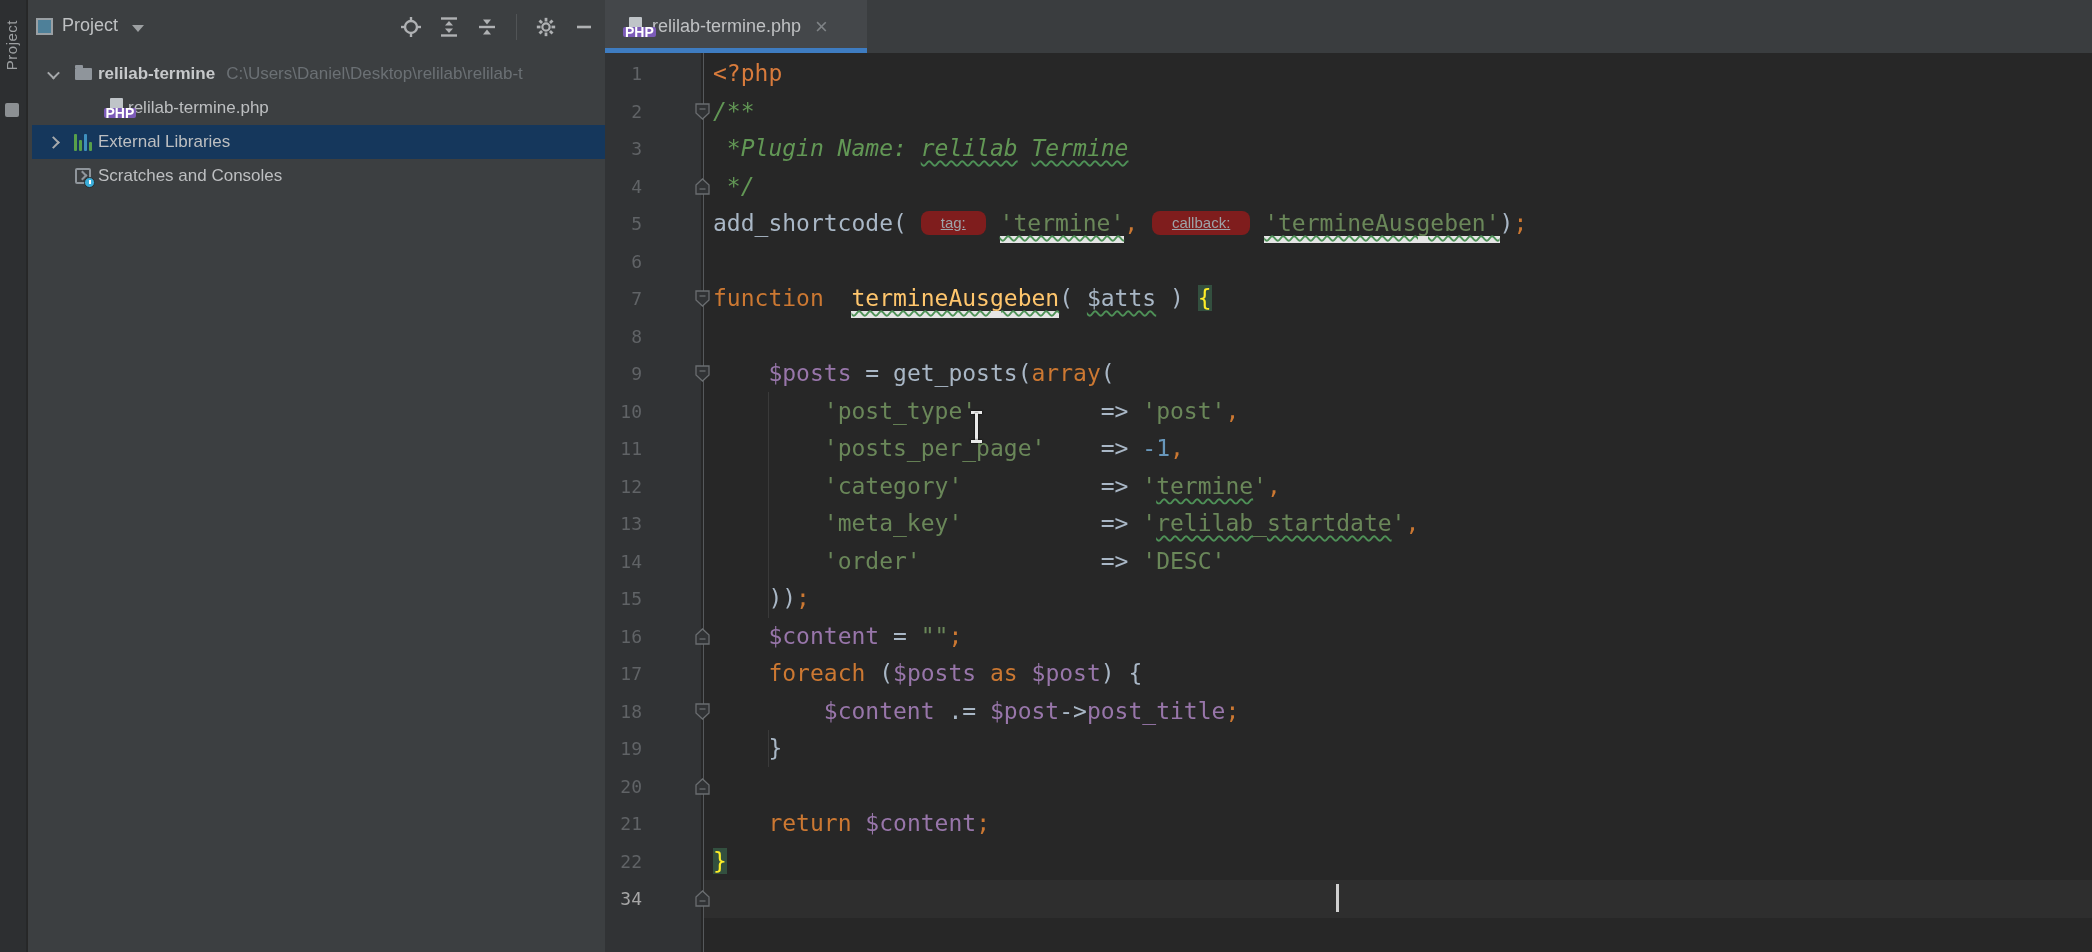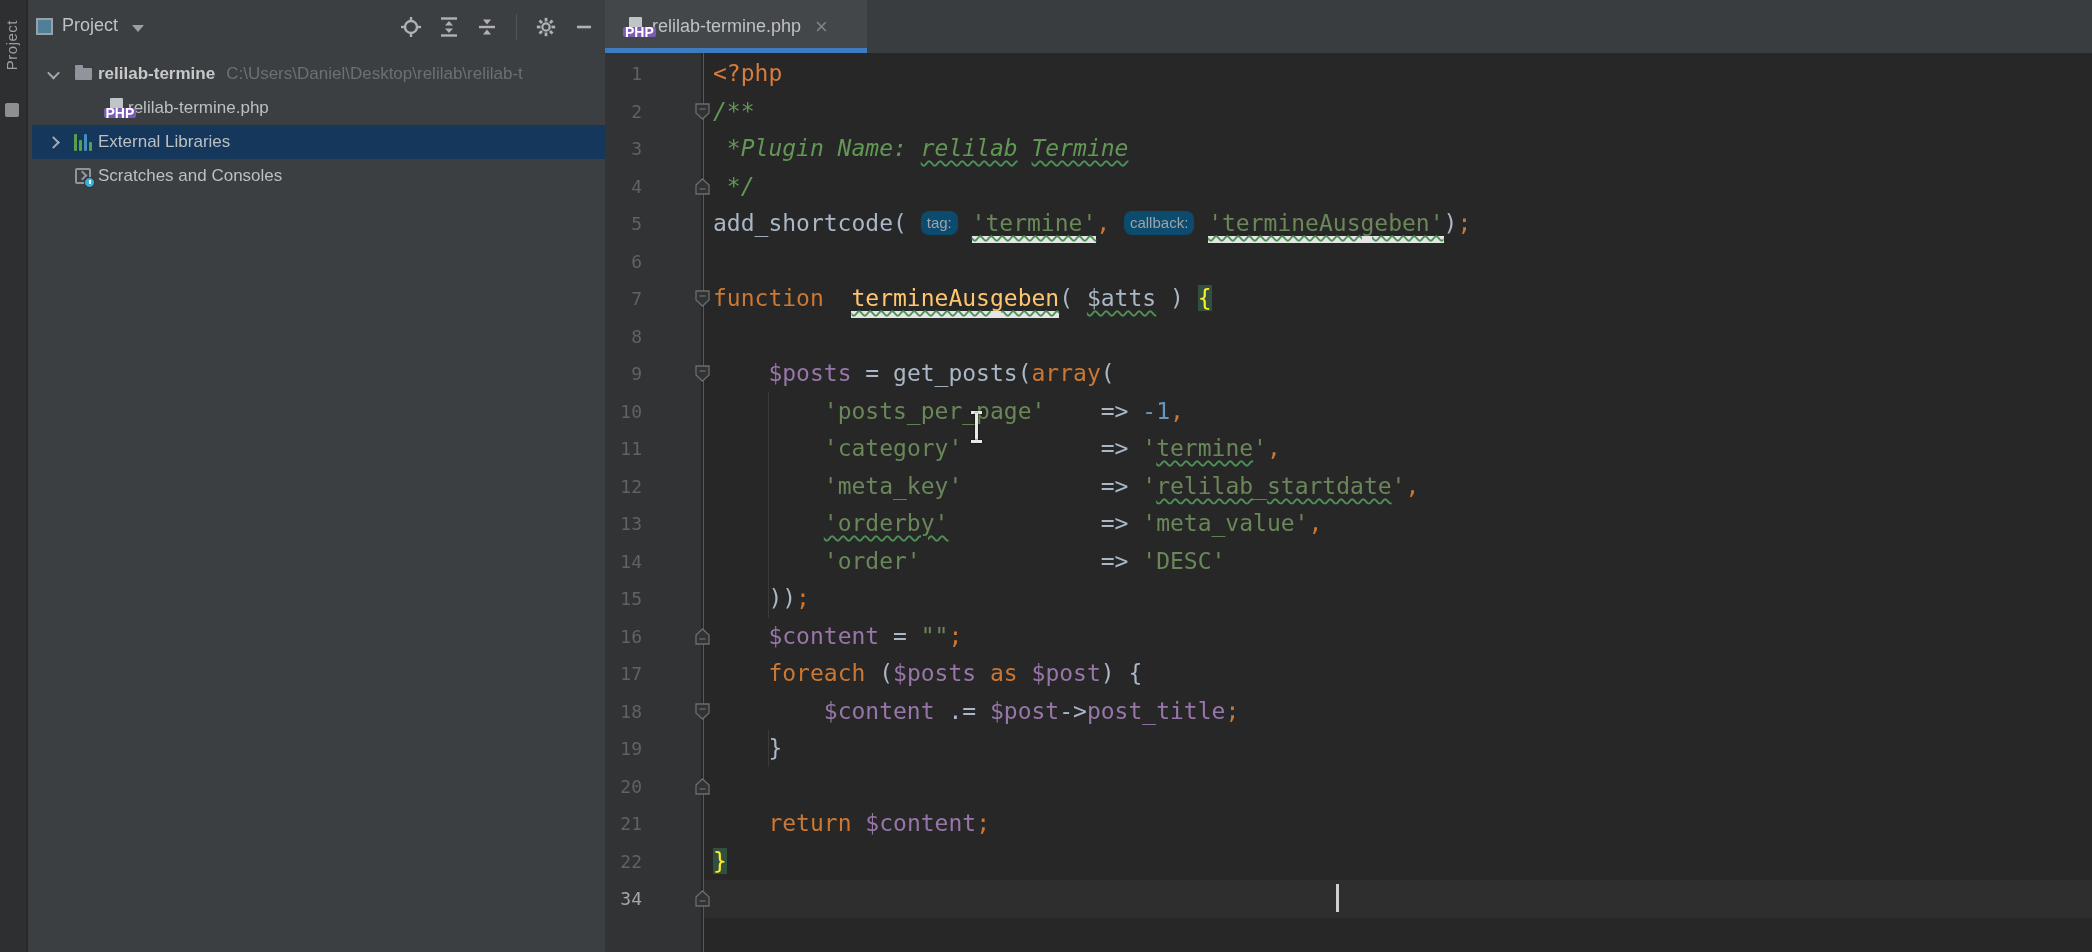--- a/index.html
+++ b/index.html
@@ -83,22 +83,22 @@
   .c-php { color:#D87B3C; }
   .c-str { color:#6A8759; }
   .c-cmt { color:#629755; font-style:italic; }
   .c-var { color:#9876AA; }
   .c-fn  { color:#FFC66D; }
   .c-num { color:#6897BB; }
   .c-brc { color:#FFEF28; background:#33503F; }
   .wav { text-decoration:underline; text-decoration-style:wavy; text-decoration-color:#4E9157;
          text-decoration-thickness:1.5px; text-underline-offset:4px; }
   .ul { border-bottom:7px solid #e5e5e5; }
-  .hint { display:inline-block; background:#0c4a6e; color:#9EA3A8; border-radius:8px; padding:0 6px;
-          font:15px/24px "Liberation Sans", sans-serif; vertical-align:middle; position:relative; top:-2px; }
+  .hint { display:inline-block; background:#7f1d1d; color:#9EA3A8; border-radius:8px; padding:0 20px;
+          font:15px/24px "Liberation Sans", sans-serif; vertical-align:middle; position:relative; top:-2px;text-decoration:underline; }
 
   #caret { position:absolute; left:731px; top:884px; width:2.5px; height:28px; background:#CFCFCF; }
 
   
   #mouse { position:absolute; left:965px; top:410px; width:22px; height:34px; }
   #mouse .stem { position:absolute; left:10px; top:3px; width:3px; height:28px; background:#E9E9E9; box-shadow:0 0 2px #000; }
   #mouse .cap { position:absolute; width:11px; height:3px; background:#E9E9E9; box-shadow:0 0 2px #000; left:6px; }
   #mouse .cap.t { top:1px; } #mouse .cap.b { top:30px; }
 </style>
 </head>
@@ -337,24 +337,24 @@
     <div id="code">
         <div class="code-row"><span class="c-php">&lt;?php</span></div>
         <div class="code-row"><span class="c-cmt">/**</span></div>
         <div class="code-row"><span class="c-cmt"> *Plugin Name: </span><span class="c-cmt wav">relilab</span><span class="c-cmt"> </span><span class="c-cmt wav">Termine</span></div>
         <div class="code-row"><span class="c-cmt"> */</span></div>
         <div class="code-row"><span class="c-pl">add_shortcode( </span><span class="hint">tag:</span><span class="c-pl"> </span><span class="c-str wav ul">'termine'</span><span class="c-kw">, </span><span class="hint">callback:</span><span class="c-pl"> </span><span class="c-str wav ul">'termineAusgeben'</span><span class="c-pl">)</span><span class="c-kw">;</span></div>
         <div class="code-row"></div>
         <div class="code-row"><span class="c-kw">function  </span><span class="c-fn wav ul">termineAusgeben</span><span class="c-pl">( </span><span class="c-pl wav">$atts</span><span class="c-pl"> ) </span><span class="c-brc">{</span></div>
         <div class="code-row"></div>
         <div class="code-row"><span class="c-pl">    </span><span class="c-var">$posts</span><span class="c-pl"> = </span><span class="c-pl">get_posts</span><span class="c-pl">(</span><span class="c-kw">array</span><span class="c-pl">(</span></div>
+        <div class="code-row"><span class="c-pl">        </span><span class="c-str">'post_type'</span><span class="c-pl">         </span><span class="c-pl">=&gt; </span><span class="c-str">'post'</span><span class="c-kw">,</span></div>
         <div class="code-row"><span class="c-pl">        </span><span class="c-str">'posts_per_page'</span><span class="c-pl">    </span><span class="c-pl">=&gt; </span><span class="c-num">-1</span><span class="c-kw">,</span></div>
         <div class="code-row"><span class="c-pl">        </span><span class="c-str">'</span><span class="c-str">category</span><span class="c-str">'</span><span class="c-pl">          </span><span class="c-pl">=&gt; </span><span class="c-str">'</span><span class="c-str wav">termine</span><span class="c-str">'</span><span class="c-kw">,</span></div>
         <div class="code-row"><span class="c-pl">        </span><span class="c-str">'meta_key'</span><span class="c-pl">          </span><span class="c-pl">=&gt; </span><span class="c-str">'</span><span class="c-str wav">relilab</span><span class="c-str">_</span><span class="c-str wav">startdate</span><span class="c-str">'</span><span class="c-kw">,</span></div>
-        <div class="code-row"><span class="c-pl">        </span><span class="c-str wav">'orderby'</span><span class="c-pl">           </span><span class="c-pl">=&gt; </span><span class="c-str">'meta_value'</span><span class="c-kw">,</span></div>
         <div class="code-row"><span class="c-pl">        </span><span class="c-str">'order'</span><span class="c-pl">             </span><span class="c-pl">=&gt; </span><span class="c-str">'DESC'</span></div>
         <div class="code-row"><span class="c-pl">    </span><span class="c-pl">))</span><span class="c-kw">;</span></div>
         <div class="code-row"><span class="c-pl">    </span><span class="c-var">$content</span><span class="c-pl"> = </span><span class="c-str">""</span><span class="c-kw">;</span></div>
         <div class="code-row"><span class="c-pl">    </span><span class="c-kw">foreach</span><span class="c-pl"> (</span><span class="c-var">$posts</span><span class="c-pl"> </span><span class="c-kw">as</span><span class="c-pl"> </span><span class="c-var">$post</span><span class="c-pl">) {</span></div>
         <div class="code-row"><span class="c-pl">        </span><span class="c-var">$content</span><span class="c-pl"> .= </span><span class="c-var">$post</span><span class="c-pl">-&gt;</span><span class="c-var">post_title</span><span class="c-kw">;</span></div>
         <div class="code-row"><span class="c-pl">    }</span></div>
         <div class="code-row"></div>
         <div class="code-row"><span class="c-pl">    </span><span class="c-kw">return</span><span class="c-pl"> </span><span class="c-var">$content</span><span class="c-kw">;</span></div>
         <div class="code-row"><span class="c-brc">}</span></div>
       </div>

